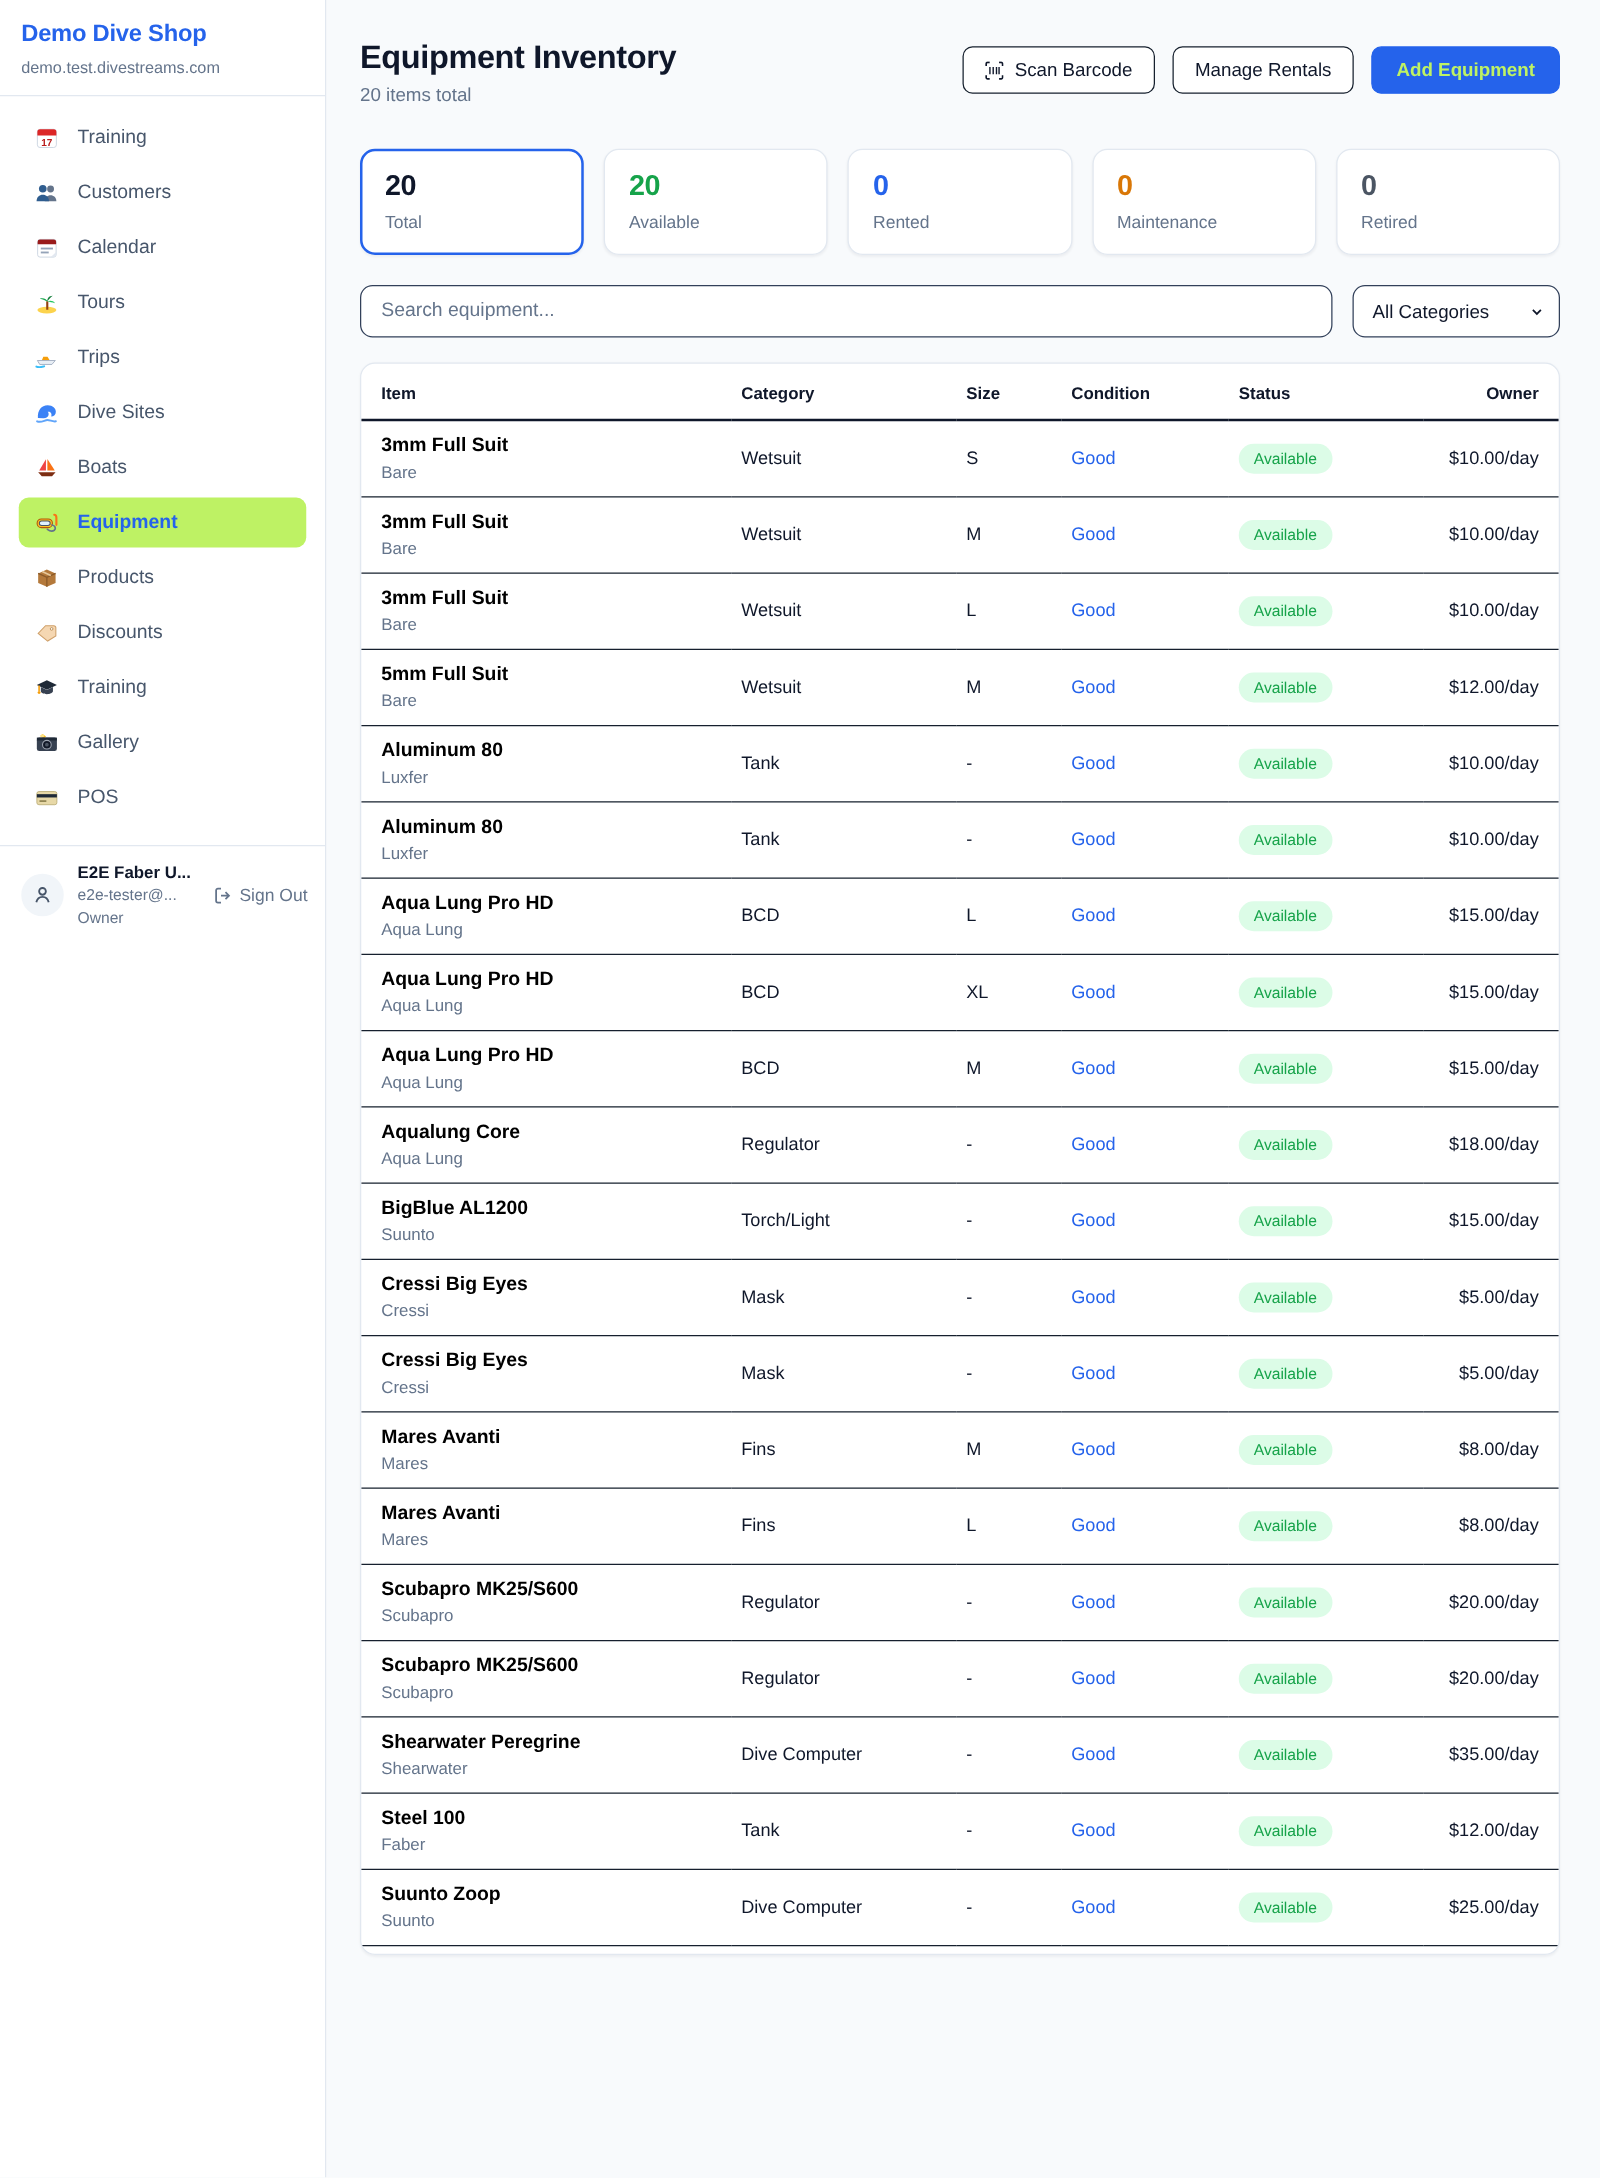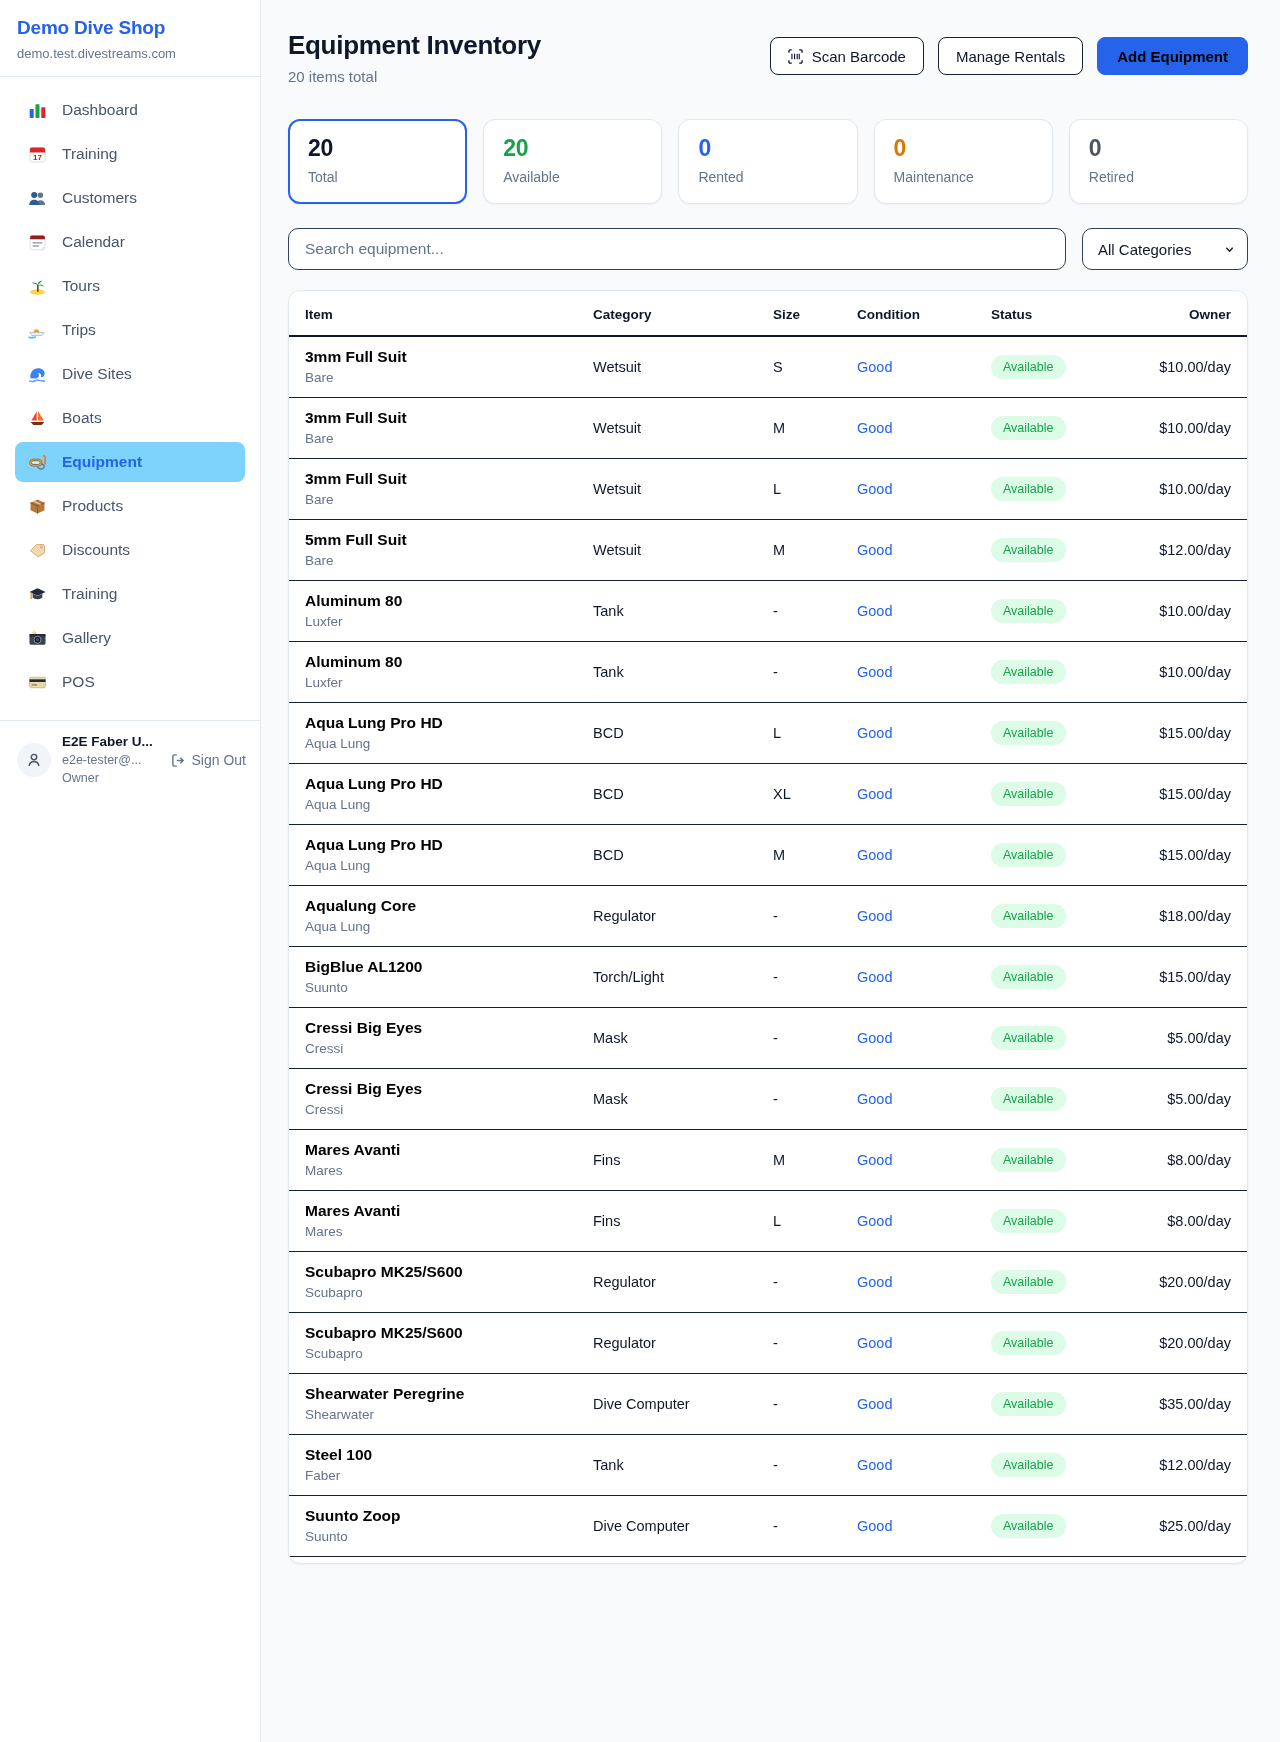--- a/index.html
+++ b/index.html
@@ -6,41 +6,41 @@
   html,body { width:1280px; background:#f8fafc; font-family:"Liberation Sans", sans-serif; color:#0f172a; }
   body { min-height:1742px; overflow-x:hidden; position:relative; }
 
   
   .sidebar { position:absolute; left:0; top:0; width:261px; min-height:1742px; background:#ffffff; border-right:1px solid #e2e8f0; display:flex; flex-direction:column; }
   .brand { padding:17px 17px 15px; border-bottom:1px solid #e2e8f0; }
   .brand-name { color:#2563eb; font-size:19px; font-weight:bold; letter-spacing:-0.2px; }
   .brand-domain { color:#64748b; font-size:13px; margin-top:7px; }
   .nav { padding:13px 15px 8px; }
   .nav-item { display:flex; align-items:center; gap:15px; height:40px; padding:0 13px; border-radius:8px; color:#47566b; font-size:15.5px; margin-bottom:4px; cursor:pointer; }
-  .nav-item.active { background:#7dd3fc; color:#2563eb; font-weight:bold; }
+  .nav-item.active { background:#bef264; color:#2563eb; font-weight:bold; }
   .nav-icon { width:19px; height:19px; display:inline-flex; }
   .nav-icon svg { width:19px; height:19px; }
   .user-box { border-top:1px solid #e2e8f0; margin-top:6px; padding:13px 12px 13px 17px; display:flex; align-items:center; gap:11px; }
   .avatar { width:34px; height:34px; border-radius:50%; background:#f1f5f9; display:flex; align-items:center; justify-content:center; flex:0 0 auto; }
   .avatar svg { width:18px; height:18px; }
   .user-meta { line-height:1.25; min-width:0; }
   .user-name { font-size:13.5px; font-weight:bold; color:#0f172a; }
   .user-email, .user-role { font-size:12.5px; color:#64748b; margin-top:2px; }
   .signout { margin-left:auto; display:flex; align-items:center; gap:6px; color:#64748b; font-size:14px; cursor:pointer; white-space:nowrap; padding-right:2px; }
   .signout svg { width:15px; height:15px; }
 
   
   .main { margin-left:261px; padding:30px 32px 40px 27px; }
   .page-header { display:flex; justify-content:space-between; align-items:flex-start; }
   .page-title { font-size:26px; font-weight:bold; color:#0f172a; letter-spacing:-0.3px; }
   .page-subtitle { font-size:15px; color:#64748b; margin-top:7px; }
   .header-actions { display:flex; gap:14px; margin-top:7px; }
   .btn { height:38px; border-radius:8px; font-size:15px; display:inline-flex; align-items:center; justify-content:center; gap:9px; cursor:pointer; font-family:"Liberation Sans", sans-serif; }
   .btn-outline { background:#fff; border:1px solid #16202e; color:#0f172a; padding:0 17px; }
-  .btn-primary { background:#2563eb; border:1px solid #2563eb; color:#000000; font-weight:bold; padding:16px 19px; }
+  .btn-primary { background:#2563eb; border:1px solid #2563eb; color:#bef264; font-weight:bold; padding:16px 19px; }
   .btn svg { width:15px; height:15px; }
 
   .stats { display:flex; gap:16px; margin-top:34px; }
   .stat-card { flex:1; background:#fff; border:1px solid #e2e8f0; border-radius:12px; height:85px; padding:15px 19px; box-shadow:0 1px 2px rgba(15,23,42,.05); cursor:pointer; }
   .stat-card.selected { border:2px solid #2563eb; padding:14px 18px; }
   .stat-value { font-size:23px; font-weight:bold; letter-spacing:-0.3px; }
   .stat-label { font-size:14px; color:#64748b; margin-top:7px; }
 
   .filter-row { display:flex; gap:16px; margin-top:24px; }
   .search-input { flex:1; height:42px; border:1px solid #32405a; border-radius:10px; background:#fff; padding:0 16px; font-size:15.5px; color:#0f172a; font-family:"Liberation Sans", sans-serif; outline:none; }
@@ -65,30 +65,20 @@
 </style>
 </head>
 <body>
 
 <aside class="sidebar">
   <div class="brand">
     <div class="brand-name">Demo Dive Shop</div>
     <div class="brand-domain">demo.test.divestreams.com</div>
   </div>
   <nav class="nav" id="nav">
-  <div class="nav-item">
-    <span class="nav-icon">
-          <svg viewBox="0 0 18 18">
-            <rect x="1.6" y="7.6" width="3.8" height="8.4" rx=".6" fill="#2563eb"></rect>
-            <rect x="7.1" y="3" width="3.8" height="13" rx=".6" fill="#16a34a"></rect>
-            <rect x="12.6" y="6" width="3.8" height="10" rx=".6" fill="#dc2626"></rect>
-          </svg>
-        </span>
-    <span class="nav-label">Dashboard</span>
-  </div>
 
   <div class="nav-item">
     <span class="nav-icon">
           <svg viewBox="0 0 18 18">
             <rect x="1.8" y="2.3" width="14.4" height="13.8" rx="2" fill="#fff" stroke="#cbd5e1" stroke-width=".7"></rect>
             <path d="M1.8 4.3a2 2 0 0 1 2-2h10.4a2 2 0 0 1 2 2V7H1.8z" fill="#dc2626"></path>
             <text x="9" y="14.6" font-size="7.6" font-weight="bold" fill="#b91c1c" text-anchor="middle" font-family="Liberation Sans,sans-serif">17</text>
           </svg>
         </span>
     <span class="nav-label">Training</span>

